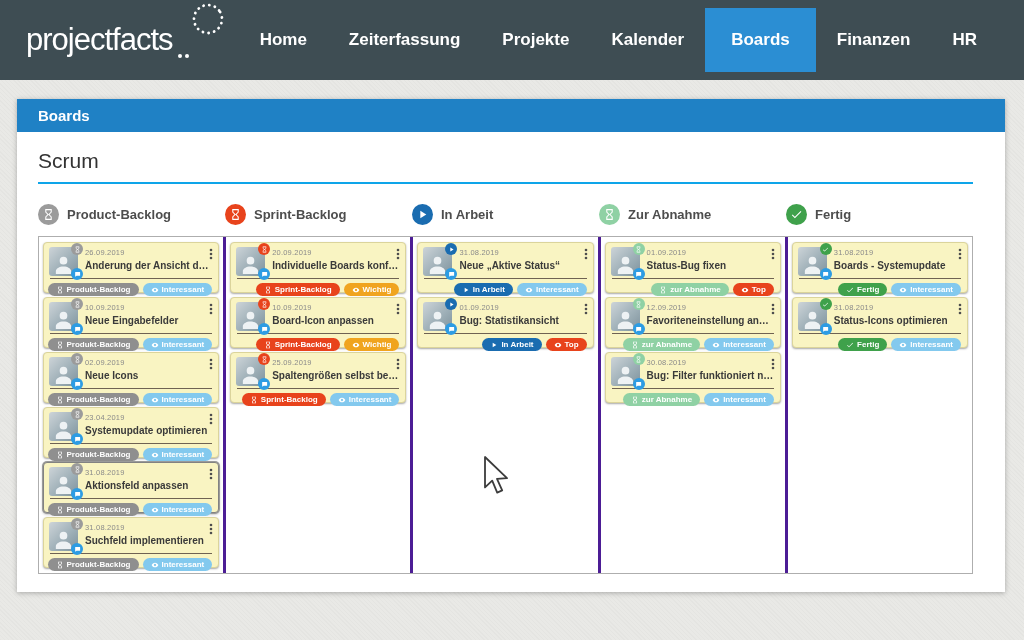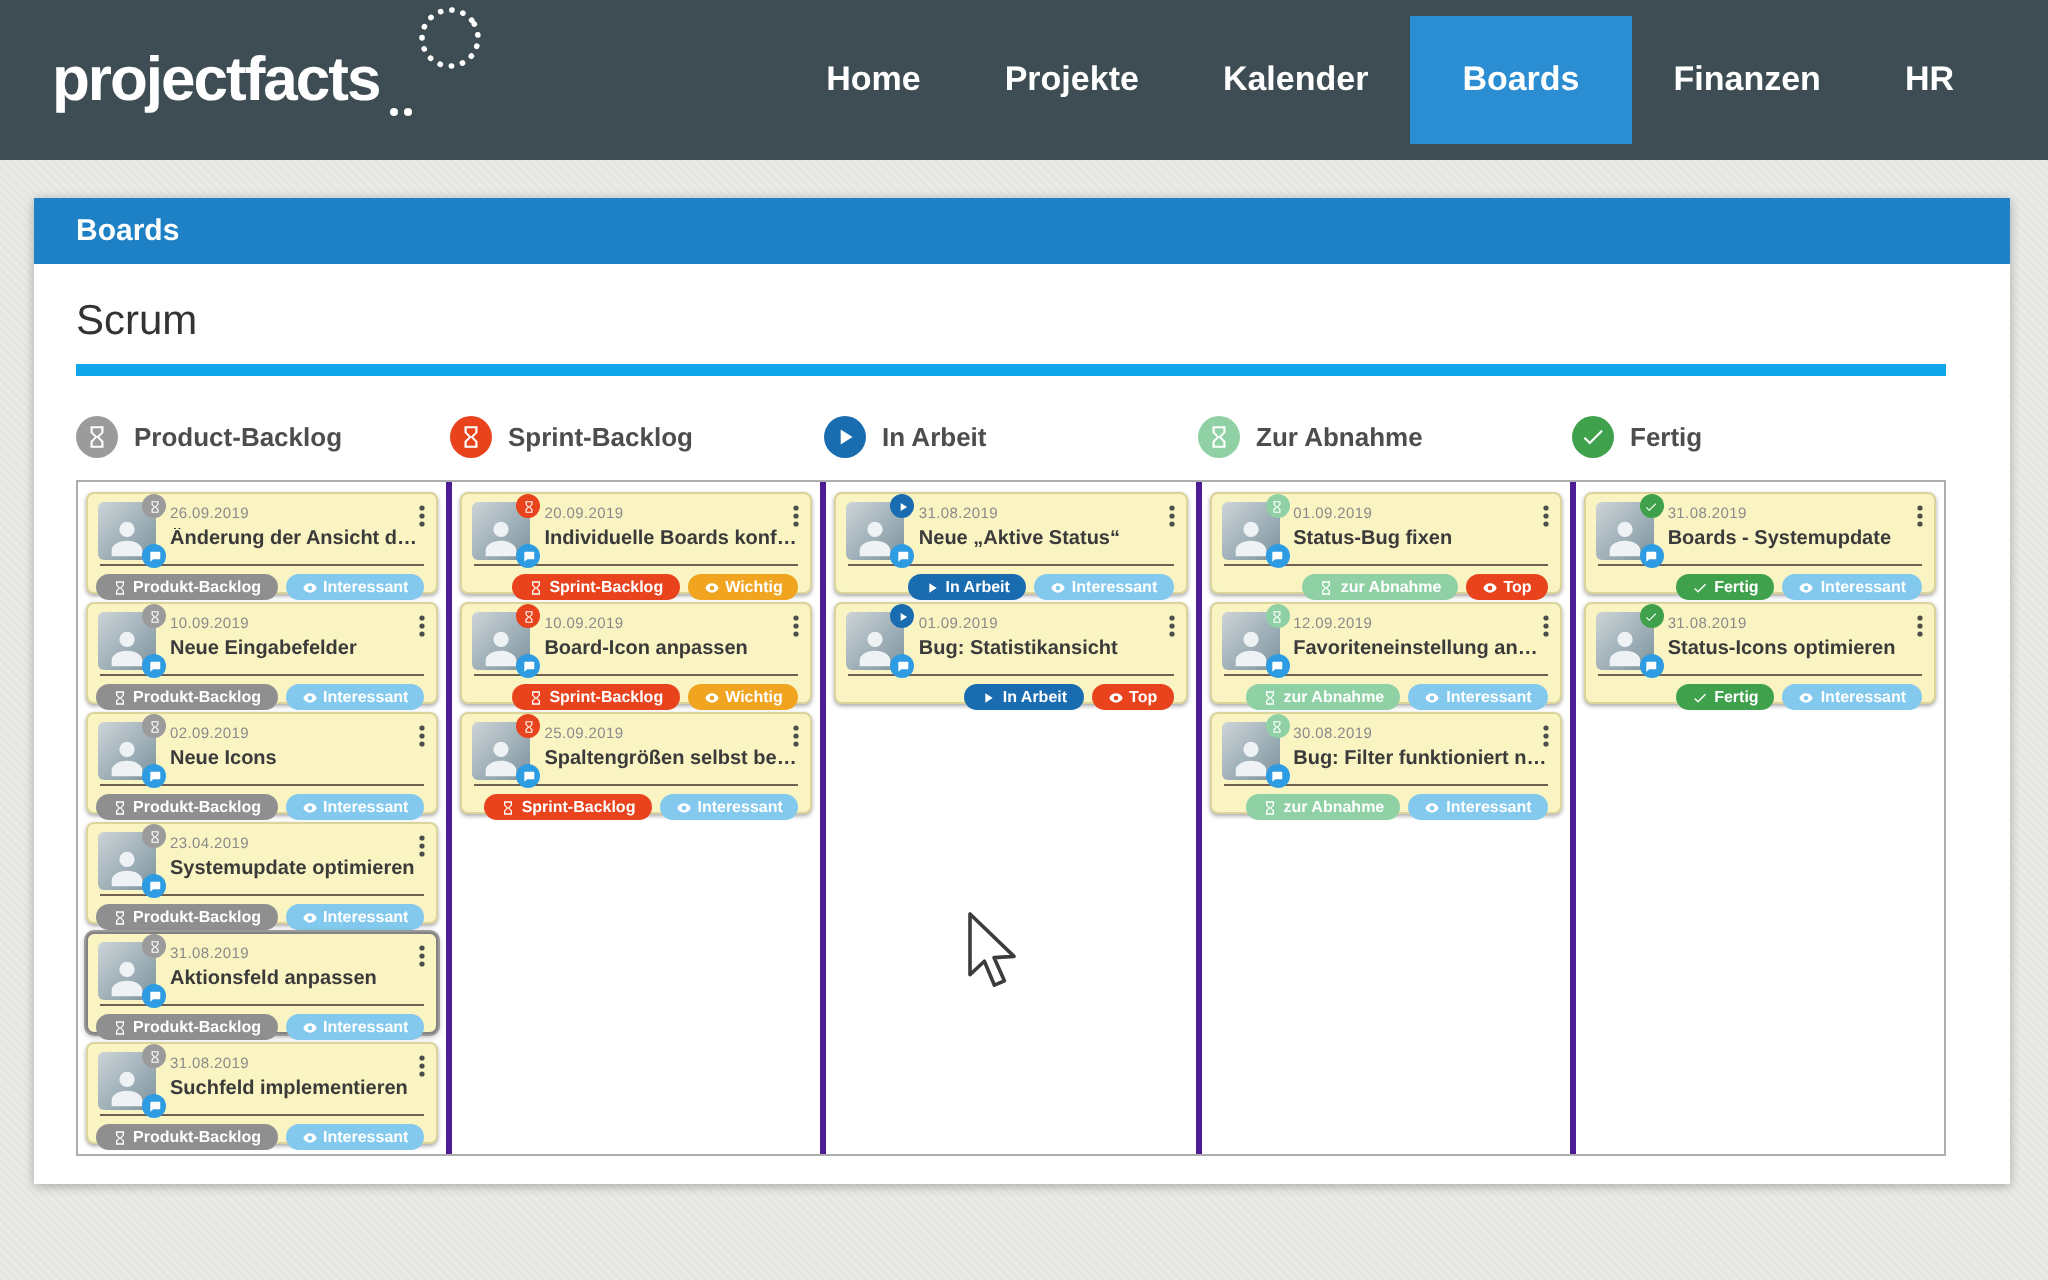--- a/index.html
+++ b/index.html
@@ -11,21 +11,21 @@
     position:relative;
   }
 
   
   .topnav {
     position:absolute; top:0; left:0; right:0; height:80px;
     background:#3e4d53; display:flex; align-items:center;
     padding:0 26px;
   }
   .logo { display:flex; align-items:flex-start; cursor:pointer; }
-  .logo-text { color:#fff; font-size:31px; font-weight:700; letter-spacing:-1px; line-height:74px; }
+  .logo-text { color:#fff; font-size:31px; font-weight:400; letter-spacing:-1px; line-height:74px; }
   .logo-dots { display:flex; align-items:flex-end; height:46px; margin-left:2px; margin-top:12px; }
   .logo-dot { width:4px; height:4px; border-radius:50%; background:#fff; margin-left:3px; margin-bottom:3px; }
   .logo-ring { margin-left:-2px; margin-top:-6px; }
   .nav-items { margin-left:auto; display:flex; align-items:stretch; height:64px; }
   .nav-item {
     display:flex; align-items:center; padding:0 21px;
     color:#fff; font-size:17px; font-weight:700; cursor:pointer; white-space:nowrap;
   }
   .nav-item.active { background:#2b8ed3; padding:0 26px; }
 
@@ -35,21 +35,21 @@
     background:#fff; box-shadow:0 1px 5px rgba(0,0,0,0.28);
   }
   .titlebar {
     height:33px; background:#1f81c5; color:#fff;
     display:flex; align-items:center; padding-left:21px;
     font-size:15px; font-weight:700;
   }
   .board-wrap { padding:0 32px 0 21px; }
   .board-title {
     font-size:21px; font-weight:400; color:#333;
-    margin-top:17px; padding-bottom:9px; border-bottom:6px solid #0ea5e9;
+    margin-top:17px; padding-bottom:9px; border-bottom:2px solid #0ea5e9;
   }
 
   
   .board-headers { display:flex; margin-top:17px; height:26px; }
   .hcell { flex:1; display:flex; align-items:center; gap:8px; }
   .hicon { width:21px; height:21px; border-radius:50%; flex:none;
     display:flex; align-items:center; justify-content:center; }
   .hicon svg { width:13px; height:13px; fill:#fff; }
   .hlabel { font-size:13px; font-weight:700; color:#4d4d4d; white-space:nowrap; }
 
@@ -112,20 +112,21 @@
     <span class="logo-dots">
       <span class="logo-dot"></span>
         <span class="logo-dot"></span>
     </span>
     <svg class="logo-ring" width="40" height="44" viewBox="0 0 40 44">
       <circle cx="21" cy="22" r="14" fill="none" stroke="#ffffff" stroke-width="2.8" stroke-dasharray="0.1 5.6" stroke-linecap="round" transform="rotate(-30 21 22)"></circle>
     </svg>
   </div>
   <nav class="nav-items" id="nav-items">
       <div class="nav-item">Home</div>
+      <div class="nav-item">Zeiterfassung</div>
       <div class="nav-item">Projekte</div>
       <div class="nav-item">Kalender</div>
       <div class="nav-item active">Boards</div>
       <div class="nav-item">Finanzen</div>
       <div class="nav-item">HR</div>
     </nav>
 </header>
 
 <main class="content">
   <div class="titlebar">

